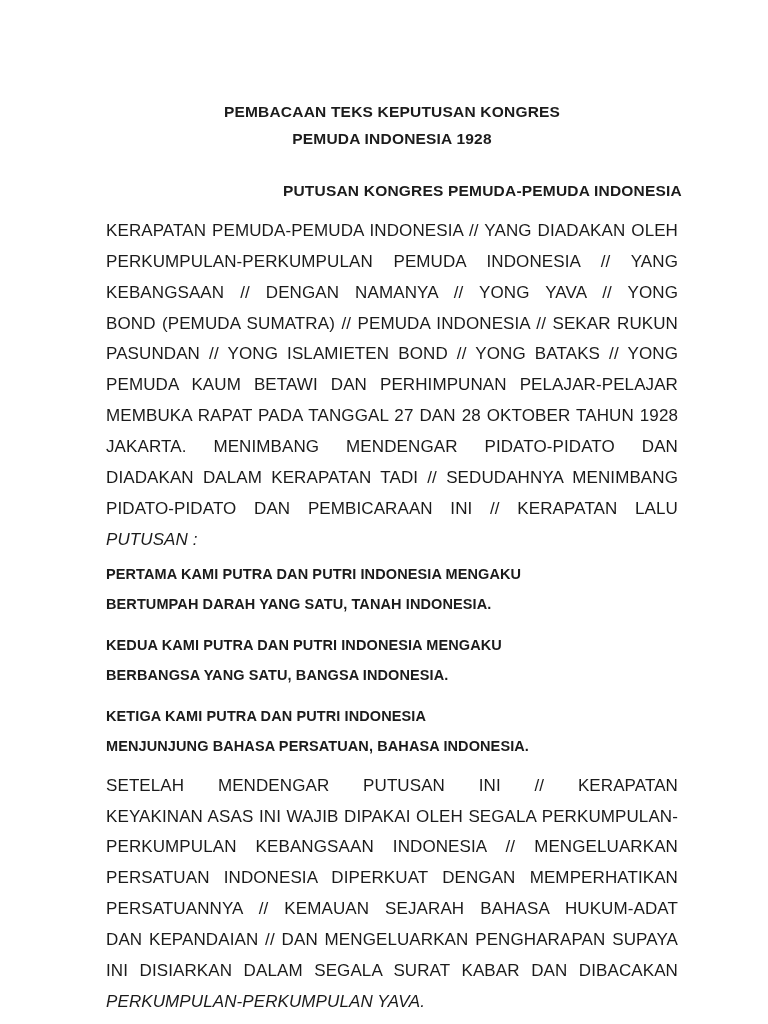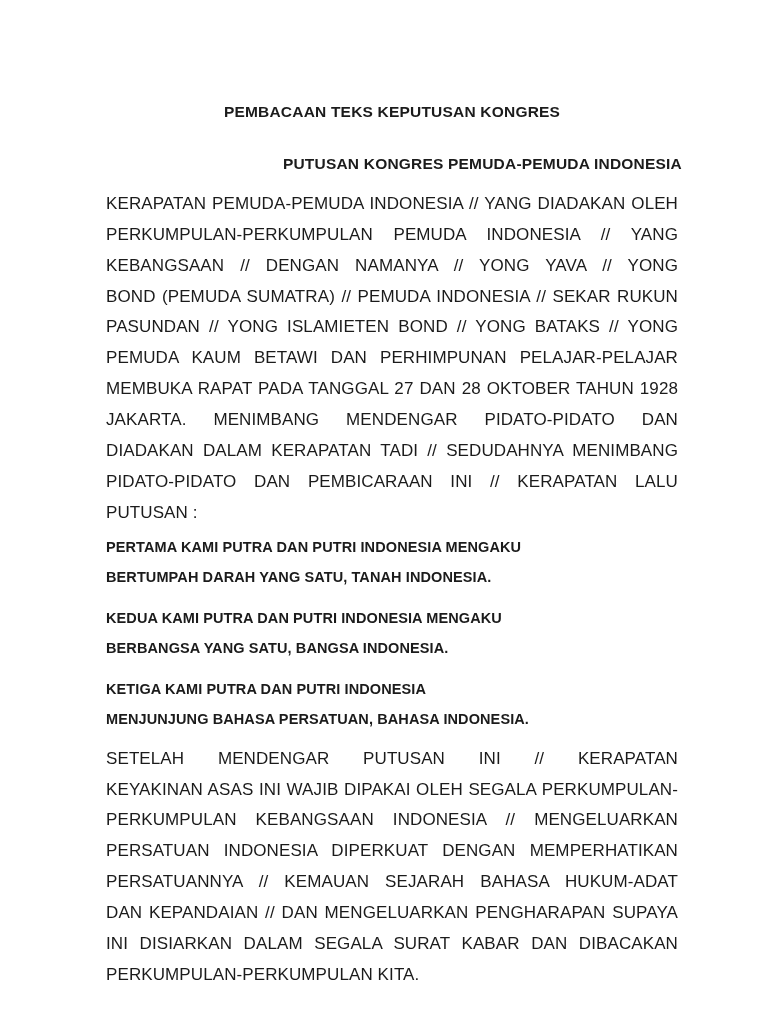--- a/index.html
+++ b/index.html
@@ -45,40 +45,42 @@
   .jline {
     text-align: justify;
     text-align-last: justify;
     white-space: normal;
     overflow: hidden;
     max-height: 27px;
   }
   .jline.last {
     text-align: left;
     text-align-last: left;
+    font-style: italic;
   }
   .pledge {
     margin-top: 15px;
     font-weight: 700;
     font-size: 14.5px;
     line-height: 26px;
     letter-spacing: 0.1px;
     text-align: left;
   }
   .pledge.first { margin-top: 7px; }
   .pledge .pline { display: block; }
 </style>
 </head>
 <body>
 
 <div class="page">
   <div class="doc">
 
     <div class="title">
       <span class="tline">PEMBACAAN TEKS KEPUTUSAN KONGRES</span>
+      <span class="tline">PEMUDA INDONESIA 1928</span>
     </div>
 
     <div class="subtitle">PUTUSAN KONGRES PEMUDA-PEMUDA INDONESIA</div>
 
     <div class="jpara opening">
       <div class="jline">KERAPATAN PEMUDA-PEMUDA INDONESIA // YANG DIADAKAN OLEH</div>
       <div class="jline">PERKUMPULAN-PERKUMPULAN PEMUDA INDONESIA // YANG MENJUNJUNG</div>
       <div class="jline">KEBANGSAAN // DENGAN NAMANYA // YONG YAVA // YONG SUMATRANEN</div>
       <div class="jline">BOND (PEMUDA SUMATRA) // PEMUDA INDONESIA // SEKAR RUKUN</div>
       <div class="jline">PASUNDAN // YONG ISLAMIETEN BOND // YONG BATAKS // YONG SELEBES //</div>
@@ -106,17 +108,17 @@
     </div>
 
     <div class="jpara closing">
       <div class="jline">SETELAH MENDENGAR PUTUSAN INI // KERAPATAN MENGELUARKAN</div>
       <div class="jline">KEYAKINAN ASAS INI WAJIB DIPAKAI OLEH SEGALA PERKUMPULAN-</div>
       <div class="jline">PERKUMPULAN KEBANGSAAN INDONESIA // MENGELUARKAN KEYAKINAN</div>
       <div class="jline">PERSATUAN INDONESIA DIPERKUAT DENGAN MEMPERHATIKAN DASAR</div>
       <div class="jline">PERSATUANNYA // KEMAUAN SEJARAH BAHASA HUKUM-ADAT PENDIDIKAN</div>
       <div class="jline">DAN KEPANDAIAN // DAN MENGELUARKAN PENGHARAPAN SUPAYA PUTUSAN</div>
       <div class="jline">INI DISIARKAN DALAM SEGALA SURAT KABAR DAN DIBACAKAN DIMUKA RAPAT</div>
-      <div class="jline last">PERKUMPULAN-PERKUMPULAN KITA.</div>
+      <div class="jline last">PERKUMPULAN-PERKUMPULAN YAVA.</div>
     </div>
 
   </div>
 </div>
 
 </body></html>

